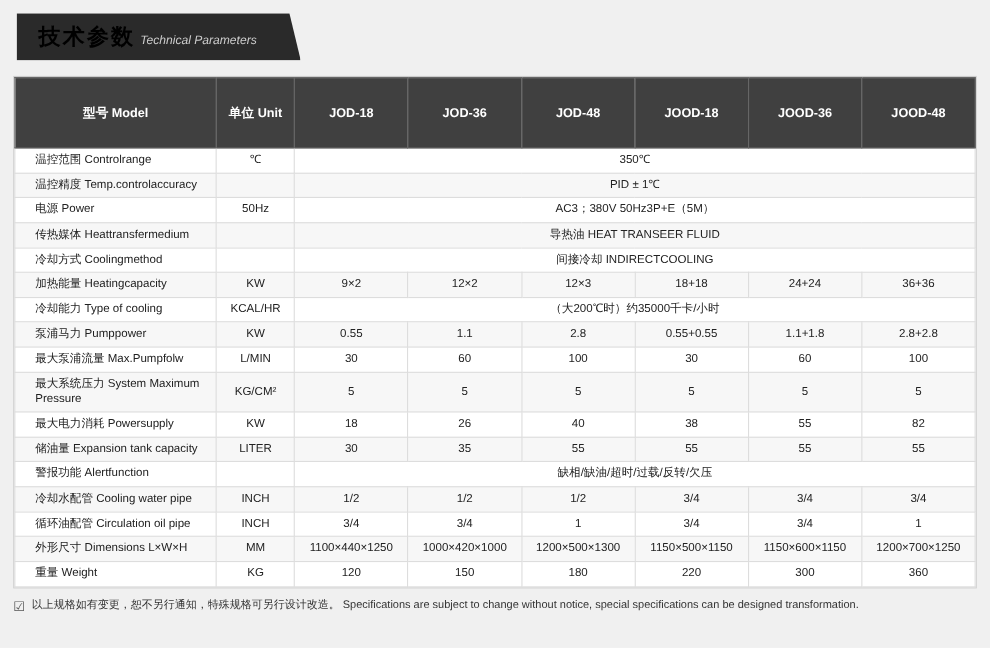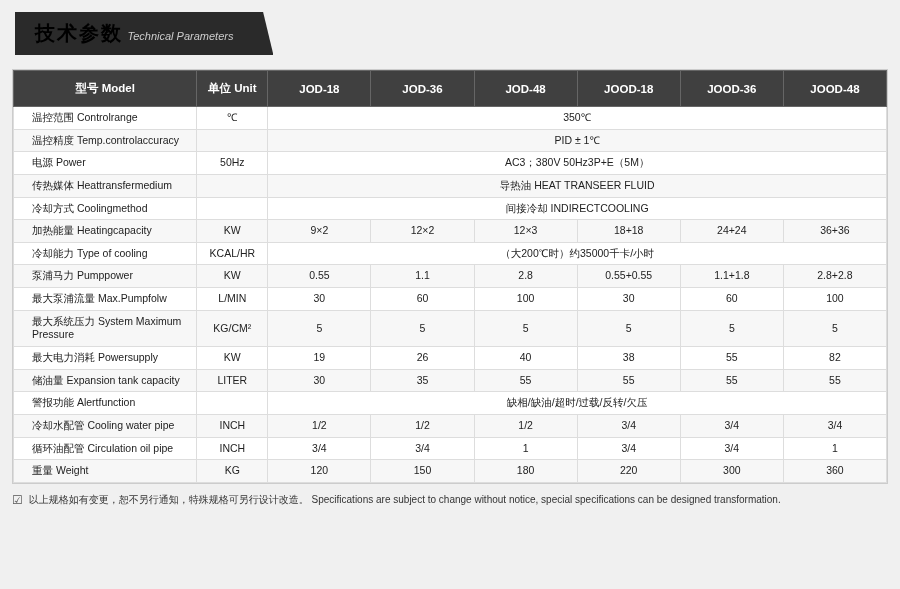--- a/index.html
+++ b/index.html
@@ -41,21 +41,21 @@
       width: 100%;
       border-collapse: collapse;
       font-size: 11px;
     }
     thead tr {
       background: #404040;
       color: white;
     }
     thead th {
       border: 1px solid #666;
-      padding: 10px 4px;
+      padding: 24px 4px;
       text-align: center;
       font-weight: bold;
       font-size: 11.5px;
     }
     tbody tr {
       background: white;
     }
     tbody tr:nth-child(even) {
       background: #f7f7f7;
     }
@@ -189,21 +189,21 @@
             <td>5</td>
             <td>5</td>
             <td>5</td>
             <td>5</td>
             <td>5</td>
             <td>5</td>
           </tr>
           <tr>
             <td>最大电力消耗 Powersupply</td>
             <td>KW</td>
-            <td>19</td>
+            <td>18</td>
             <td>26</td>
             <td>40</td>
             <td>38</td>
             <td>55</td>
             <td>82</td>
           </tr>
           <tr>
             <td>储油量 Expansion tank capacity</td>
             <td>LITER</td>
             <td>30</td>
@@ -230,20 +230,30 @@
           </tr>
           <tr>
             <td>循环油配管 Circulation oil pipe</td>
             <td>INCH</td>
             <td>3/4</td>
             <td>3/4</td>
             <td>1</td>
             <td>3/4</td>
             <td>3/4</td>
             <td>1</td>
+          </tr>
+          <tr>
+            <td>外形尺寸 Dimensions L×W×H</td>
+            <td>MM</td>
+            <td>1100×440×1250</td>
+            <td>1000×420×1000</td>
+            <td>1200×500×1300</td>
+            <td>1150×500×1150</td>
+            <td>1150×600×1150</td>
+            <td>1200×700×1250</td>
           </tr>
           <tr>
             <td>重量 Weight</td>
             <td>KG</td>
             <td>120</td>
             <td>150</td>
             <td>180</td>
             <td>220</td>
             <td>300</td>
             <td>360</td>

